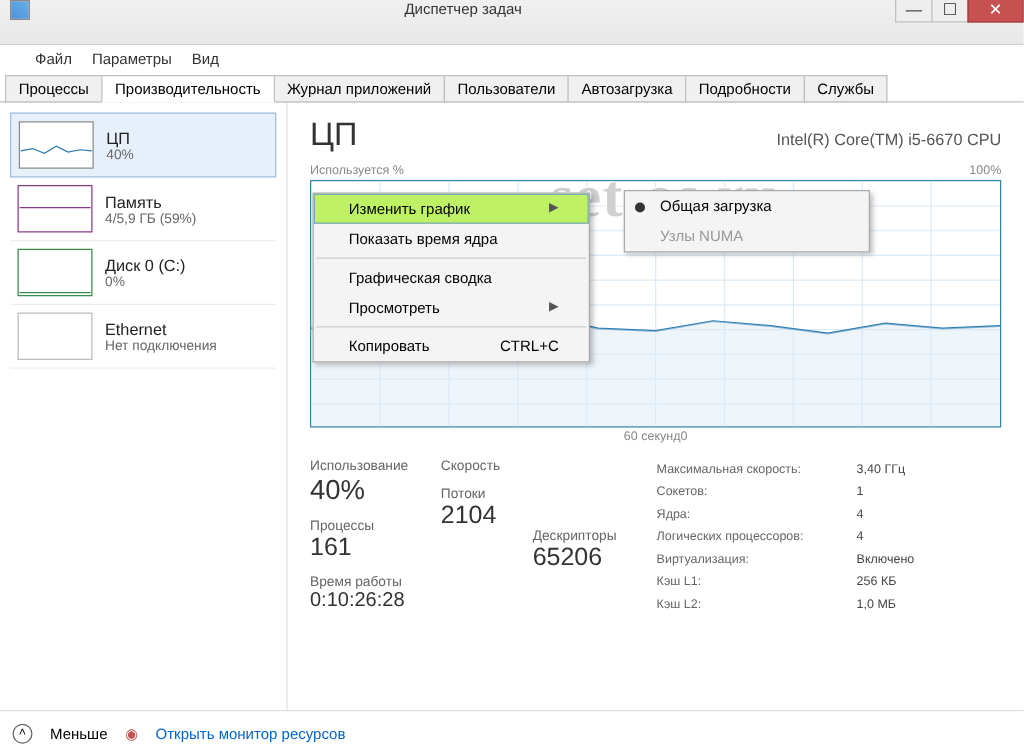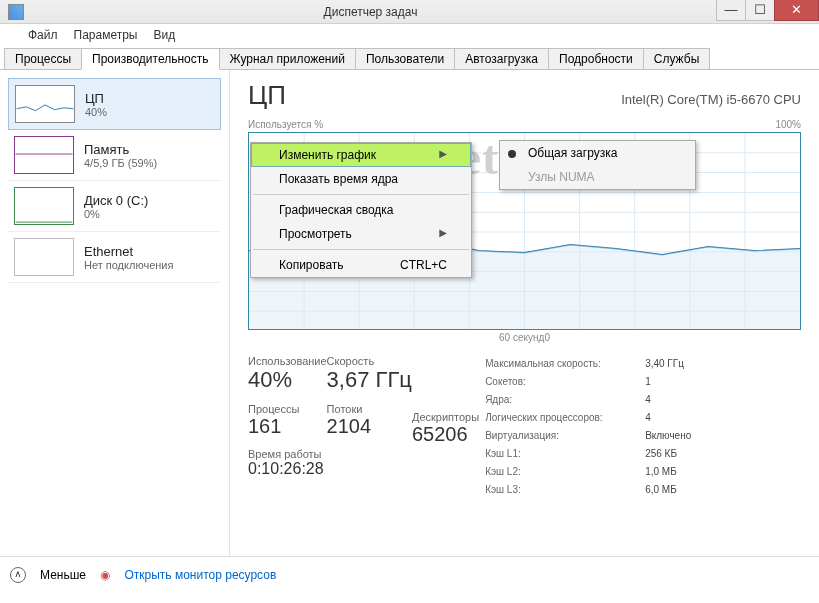--- a/index.html
+++ b/index.html
@@ -1,17 +1,17 @@
 <!DOCTYPE html>
 <html><head>
 <meta charset="utf-8">
 <style>
 * { box-sizing: border-box; margin: 0; padding: 0; font-family: "Segoe UI", sans-serif; }
 body { background: #fff; width: 819px; height: 603px; overflow: hidden; position: relative; }
-.titlebar { height: 24px; background: linear-gradient(#f0f0f0,#e8e8e8); border-bottom: 1px solid #d0d0d0; display: flex; align-items: center; }
+.titlebar { height: 36px; background: linear-gradient(#f0f0f0,#e8e8e8); border-bottom: 1px solid #d0d0d0; display: flex; }
 .titlebar .appicon { width: 16px; height: 16px; margin-left: 8px; background: linear-gradient(45deg,#4a90d9,#6ab0e9); border: 1px solid #888; }
 .titlebar .title { flex: 1; text-align: center; font-size: 12px; color: #333; }
 .winbtns { display: flex; }
 .winbtn { width: 30px; height: 22px; margin-top: -4px; display: flex; align-items: center; justify-content: center; font-size: 13px; color: #333; border: 1px solid #c0c0c0; background: #eee; margin-left: -1px;}
 .winbtn.close { background: #c75050; color: #fff; width: 45px; border-color:#a04040;}
 .menubar { height: 22px; display: flex; align-items: center; padding: 0 20px; font-size: 12px; color: #333; }
 .menubar span { padding: 2px 8px; cursor: default; }
 .tabs { height: 24px; display: flex; align-items: flex-end; padding: 0 4px; border-bottom: 1px solid #c0c0c0; font-size: 12px; }
 .tab { padding: 3px 10px; border: 1px solid transparent; border-bottom: none; position: relative; top: 1px; background:#f0f0f0; border:1px solid #c0c0c0; margin-right:-1px;}
 .tab.active { background: #fff; border: 1px solid #c0c0c0; border-bottom: 1px solid #fff; z-index:2;}
@@ -25,21 +25,21 @@
 .side-text .title { font-size: 13px; color:#222;}
 .side-text .sub { font-size: 11px; color: #666; }
 .main { flex: 1; padding: 10px 18px; position: relative; }
 .hrow { display:flex; justify-content:space-between; align-items:baseline;}
 .h1 { font-size: 26px; font-weight: 300; color:#333;}
 .h2 { font-size: 13px; color:#555; text-align:right;}
 .chartlabels { display:flex; justify-content:space-between; font-size:10px; color:#888; margin-top:8px;}
 .chart { height: 198px; border: 1px solid #38a; background:#fff; position:relative; margin-top:2px;}
 .chart svg { width:100%; height:100%; }
 .xlabels { display:flex; justify-content:center; font-size:10px; color:#888; margin-top:2px;}
-.stats { display:flex; margin-top:12px; }
+.stats { display:flex; margin-top:12px; gap:26px;}
 .statcol { display:flex; flex-direction:column; gap:10px;}
 .statlbl { font-size:11px; color:#666;}
 .statval { font-size:22px; font-weight:300; color:#333;}
 .statmini .statval{ font-size:20px;}
 .infocol { margin-left:6px; }
 .inforow { display:flex; font-size:10px; color:#444; line-height:18px;}
 .inforow .k{ width:160px; color:#666;}
 .inforow .v{ width:80px;}
 .footer { height: 36px; border-top:1px solid #ddd; display:flex; align-items:center; padding:0 10px; gap:14px; font-size:12px; }
 .footer .circle { width:16px; height:16px; border:1px solid #666; border-radius:50%; display:flex; align-items:center; justify-content:center; font-size:10px;}
@@ -173,21 +173,20 @@
           <div class="statval">161</div>
         </div>
         <div>
           <div class="statlbl">Время работы</div>
           <div class="statval" style="font-size:16px">0:10:26:28</div>
         </div>
       </div>
       <div class="statcol">
         <div>
           <div class="statlbl">Скорость</div>
-          <div class="statval">3,67 ГГц</div>
         </div>
         <div class="statmini">
           <div class="statlbl">Потоки</div>
           <div class="statval">2104</div>
         </div>
       </div>
       <div class="statcol">
         <div style="height:46px"></div>
         <div class="statmini">
           <div class="statlbl">Дескрипторы</div>
@@ -215,24 +214,20 @@
             <span class="k">Виртуализация:</span>
             <span class="v">Включено</span>
           </div>
         <div class="inforow">
             <span class="k">Кэш L1:</span>
             <span class="v">256 КБ</span>
           </div>
         <div class="inforow">
             <span class="k">Кэш L2:</span>
             <span class="v">1,0 МБ</span>
-          </div>
-        <div class="inforow">
-            <span class="k">Кэш L3:</span>
-            <span class="v">6,0 МБ</span>
           </div>
       </div>
     </div>
 
     <div class="ctxmenu" style="top:72px; left:20px;">
       <div class="row hi">
           <span>Изменить график</span>
           <span class="arrow">▶</span>
         </div>
       <div class="row">Показать время ядра</div>

